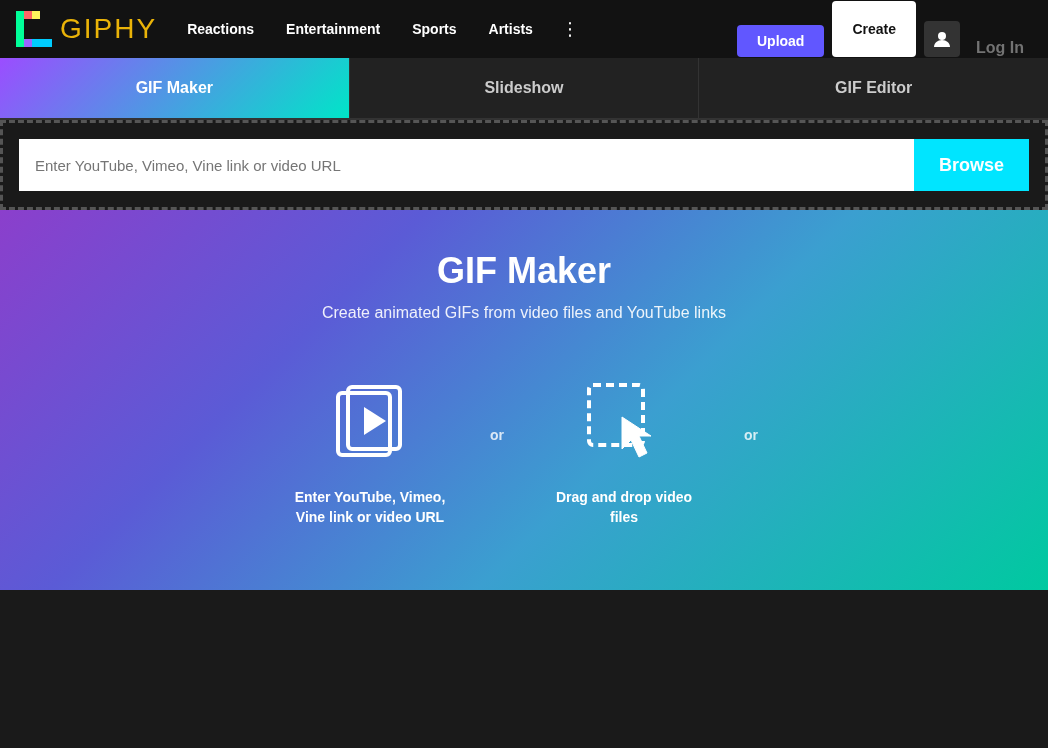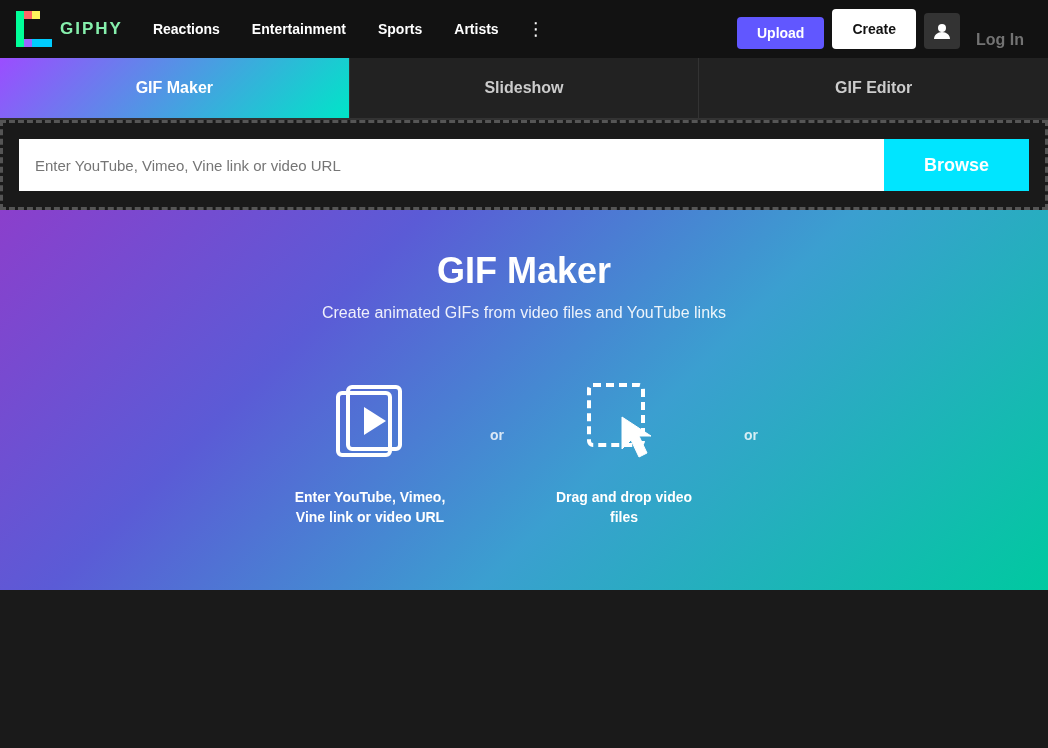--- a/index.html
+++ b/index.html
@@ -64,21 +64,21 @@
       padding: 8px 20px;
       border-radius: 4px;
       font-size: 14px;
       font-weight: 700;
       cursor: pointer;
     }
     .btn-create {
       background: #fff;
       color: #121212;
       border: none;
-      padding: 12px 20px;
+      padding: 20px 20px;
       border-radius: 4px;
       font-size: 14px;
       font-weight: 700;
       cursor: pointer;
     }
     .user-icon {
       width: 36px;
       height: 36px;
       background: #333;
       border-radius: 4px;
@@ -138,21 +138,21 @@
       border: none;
       outline: none;
       background: #fff;
       color: #aaa;
       border-radius: 0;
     }
     .btn-browse {
       background: #00e5ff;
       color: #fff;
       border: none;
-      padding: 0 40px;
+      padding: 0 25px;
       font-size: 18px;
       font-weight: 700;
       cursor: pointer;
       height: 52px;
       white-space: nowrap;
     }
 
     
     .hero {
       background: linear-gradient(135deg, #8b3fcc 0%, #5b5bd6 30%, #3b9fd0 60%, #00c9a0 100%);
@@ -213,21 +213,21 @@
 <nav class="navbar">
   <div class="logo-area">
     <svg class="logo-icon" viewBox="0 0 36 36" fill="none" xmlns="http://www.w3.org/2000/svg">
       <rect width="8" height="36" fill="#00ff99"></rect>
       <rect x="8" width="8" height="8" fill="#ff6666"></rect>
       <rect x="8" y="28" width="8" height="8" fill="#9966ff"></rect>
       <rect x="16" width="8" height="8" fill="#fff35c"></rect>
       <rect x="16" y="28" width="20" height="8" fill="#00ccff"></rect>
       <rect x="24" y="8" width="12" height="20" fill="none"></rect>
     </svg>
-    <span style="color:#86efac;font-size:17px;font-weight:700;letter-spacing:2px;">GIPHY</span>
+    <span style="color:#eab308;font-size:28px;font-weight:400;letter-spacing:2px;">GIPHY</span>
   </div>
 
   <div class="nav-links">
     <a class="nav-link">Reactions</a>
     <a class="nav-link">Entertainment</a>
     <a class="nav-link">Sports</a>
     <a class="nav-link">Artists</a>
     <span class="nav-more">⋮</span>
   </div>
 

